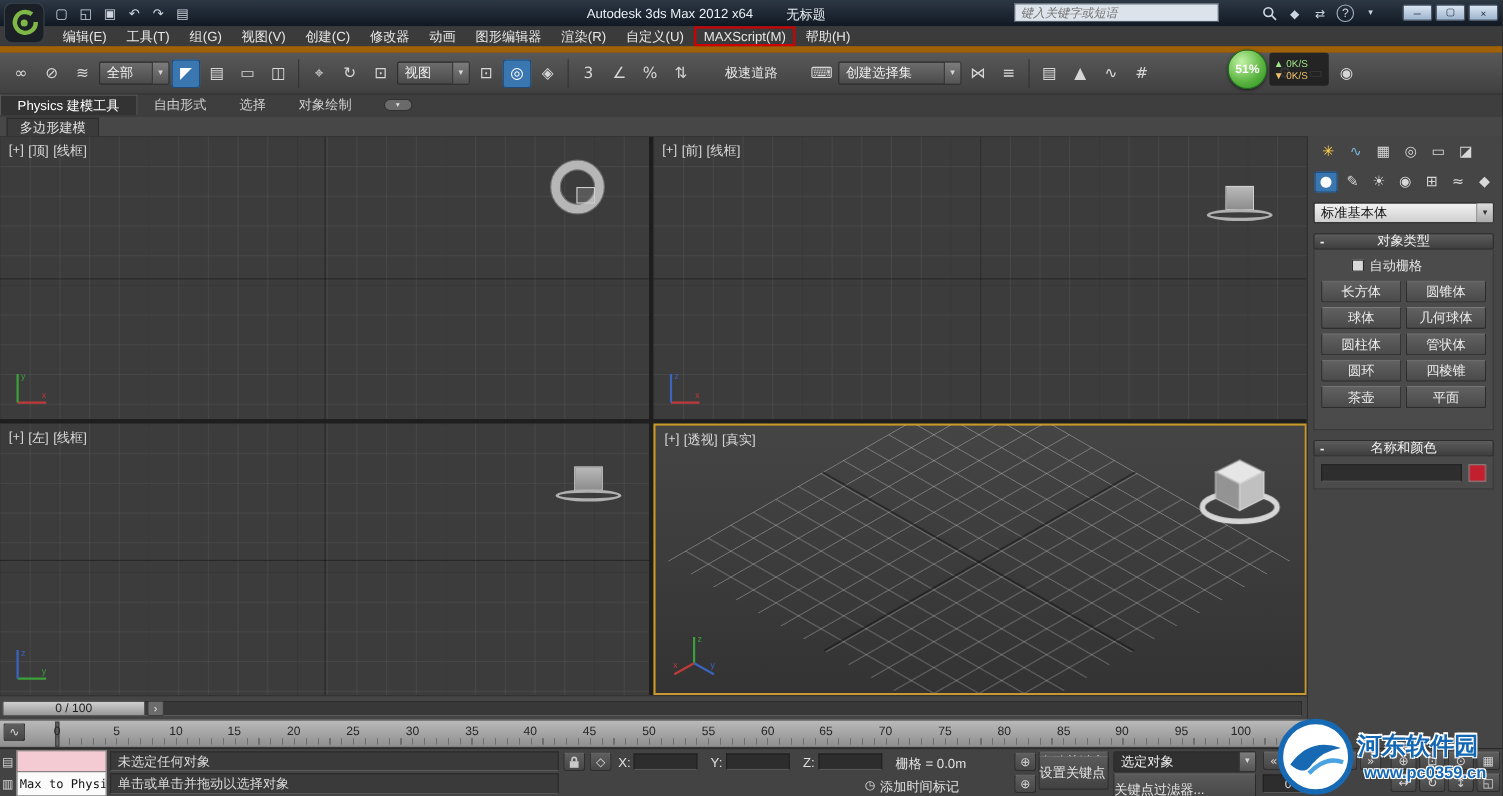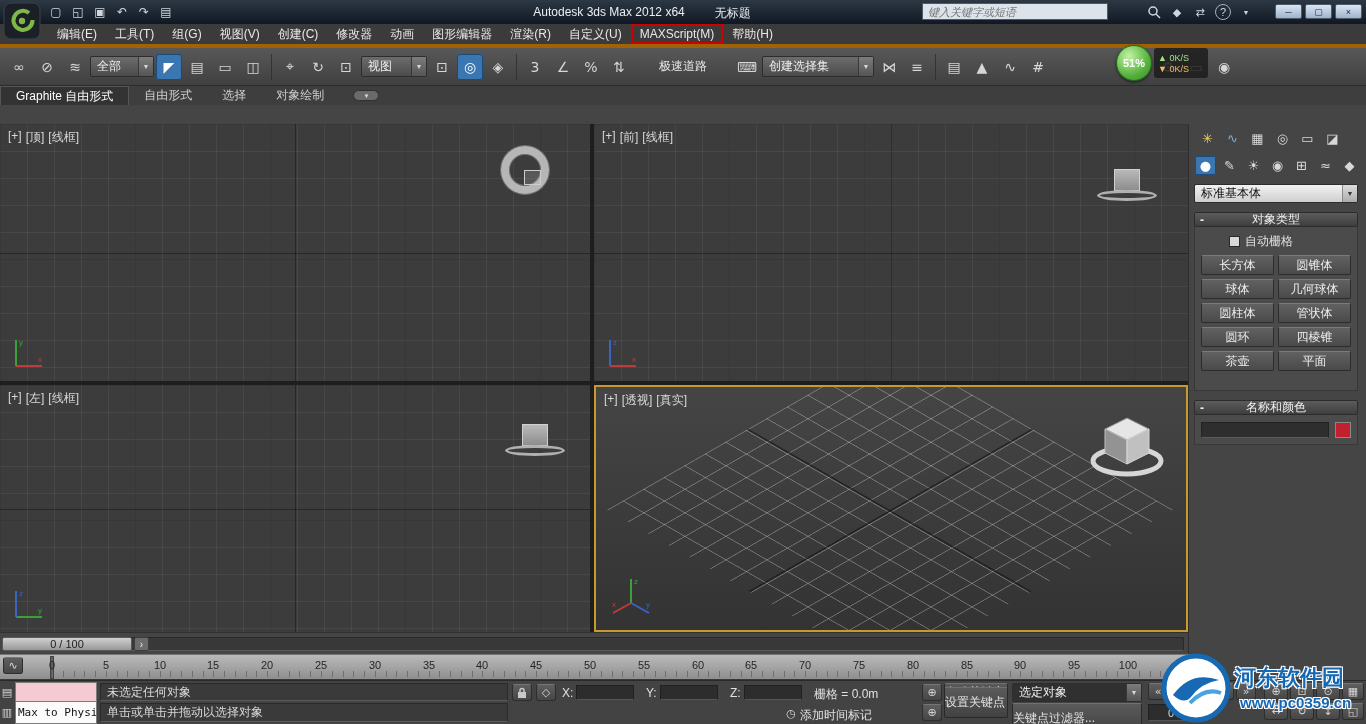--- a/index.html
+++ b/index.html
@@ -24,21 +24,21 @@
   .search{width:186px;height:17px;background:#dde3ea;border:1px solid #4d5a68;font-size:11px;
           font-style:italic;color:#3d4650;padding:0 5px;font-family:inherit}
   .ticons{position:absolute;right:112px;top:4px;display:flex;gap:7px;align-items:center}
   .ticons .tico{width:16px;height:16px;display:flex;align-items:center;justify-content:center;color:#cdd6e0;font-size:11px}
   .helpc{border:1px solid #9fb0c2;border-radius:50%;font-size:10px}
   .winbtns{position:absolute;right:4px;top:4px;display:flex;gap:3px}
   .winbtn{width:27px;height:15px;background:linear-gradient(#dbe6f3,#9db3cd);border:1px solid #4d5a68;
           border-radius:2px;color:#1b2736;font-size:9px;display:flex;align-items:center;justify-content:center}
   
   .menubar{position:absolute;left:0;top:24px;width:1366px;height:24px;background:#3b3b3b;
-           display:flex;align-items:stretch;padding-left:48px;border-bottom:4px solid #a16207}
+           display:flex;align-items:stretch;padding-left:48px;border-bottom:6px solid #a16207}
   .mitem{display:flex;align-items:center;padding:0 9px;color:#e8e8e8;font-size:12px}
   .mitem.red{outline:2px solid #cf0000;outline-offset:-2px}
   
   .toolbar{position:absolute;left:0;top:48px;width:1366px;height:38px;
            background:linear-gradient(#585858,#404040);border-bottom:1px solid #2c2c2c;
            display:flex;align-items:center;padding:0 6px;gap:2px}
   .dd{display:flex;align-items:center;background:linear-gradient(#6c6c6c,#4b4b4b);border:1px solid #2d2d2d;
       border-radius:2px;height:21px;font-size:12px;color:#efefef;padding-left:6px;flex:0 0 auto}
   .dd .arrow{margin-left:auto;width:15px;height:100%;display:flex;align-items:center;justify-content:center;
              font-size:7px;color:#d8d8d8;border-left:1px solid #383838;background:linear-gradient(#7c7c7c,#555)}
@@ -255,25 +255,28 @@
 
   <div class="ball">
       <span>51%</span>
     </div>
   <div class="speeds">
     <span class="up">▲ <span>0K/S</span></span>
     <span class="dn">▼ <span>0K/S</span></span>
   </div>
 
   <div class="ribbon">
-    <span class="rtab active">Graphite 自由形式</span>
+    <span class="rtab active">Physics 建模工具</span>
     <span class="rtab">自由形式</span>
     <span class="rtab">选择</span>
     <span class="rtab">对象绘制</span>
     <span class="pill">▼</span>
+  </div>
+  <div class="subrow">
+    <span class="subtab">多边形建模</span>
   </div>
 
   <div class="viewports">
 
     <div class="vp" style="left:0;top:0;width:590px;height:257px">
       <span class="cx"></span>
       <span class="cy"></span>
       <div class="vp-label">
         <span>[+]</span>
         <span>[顶]</span>

